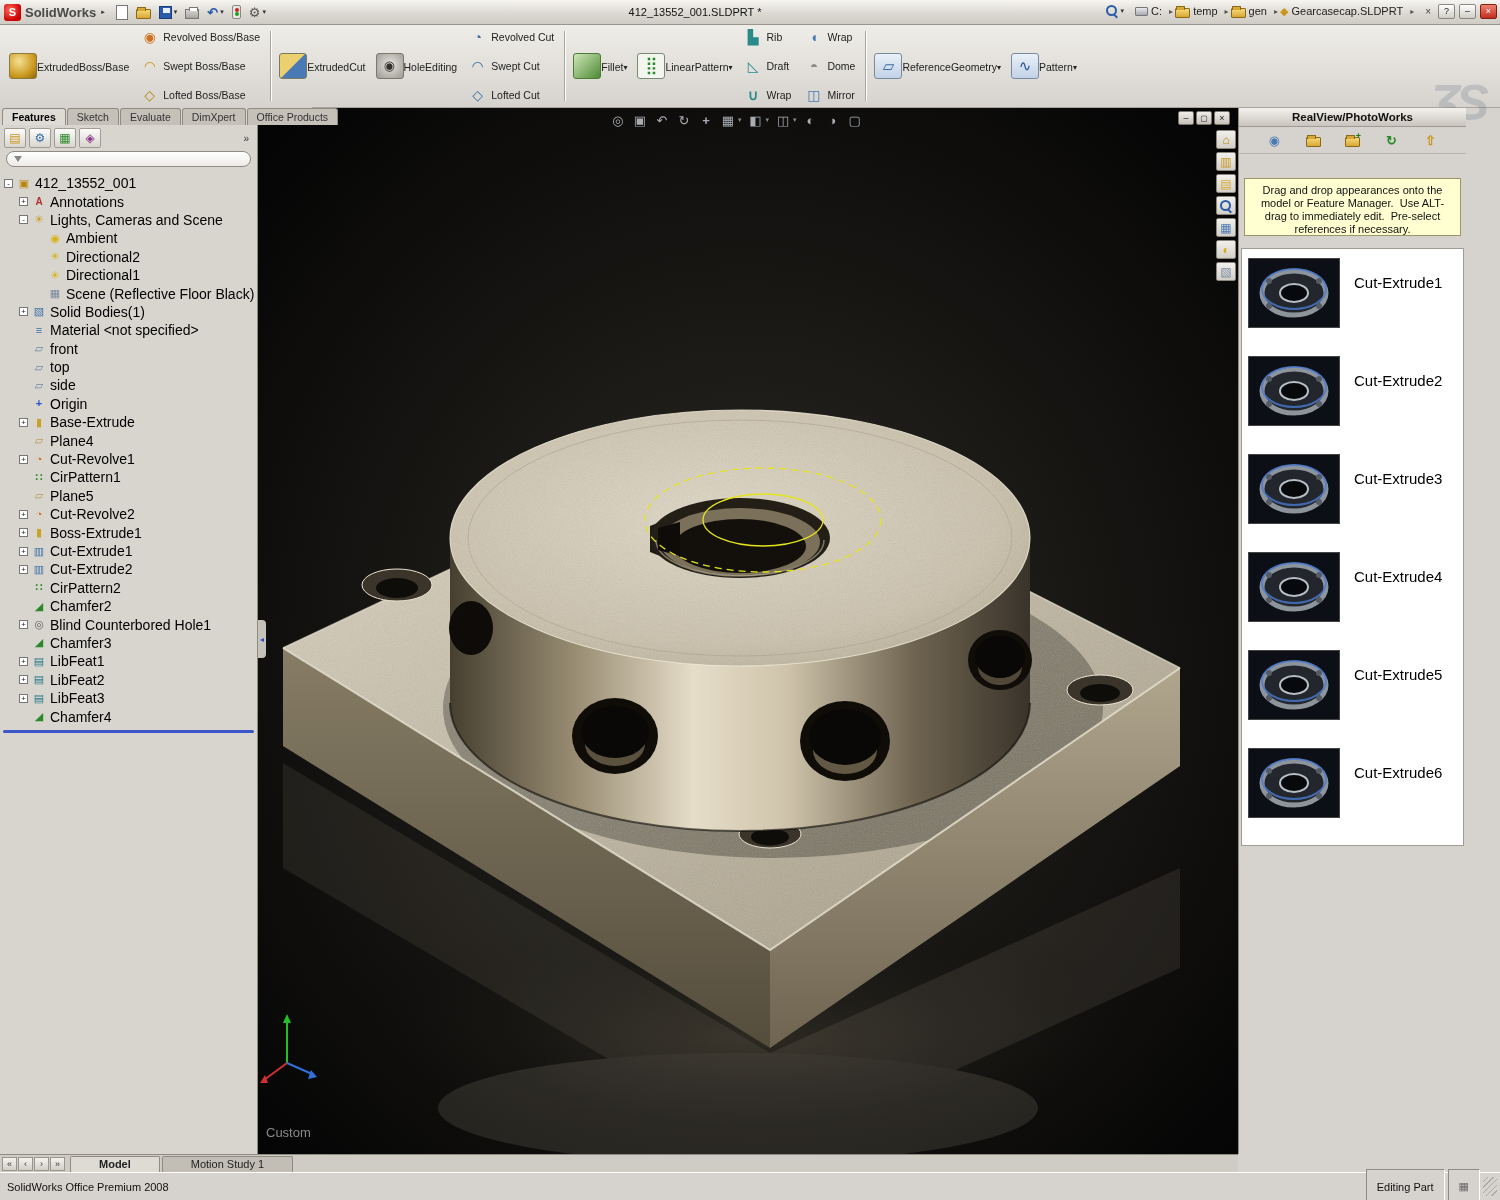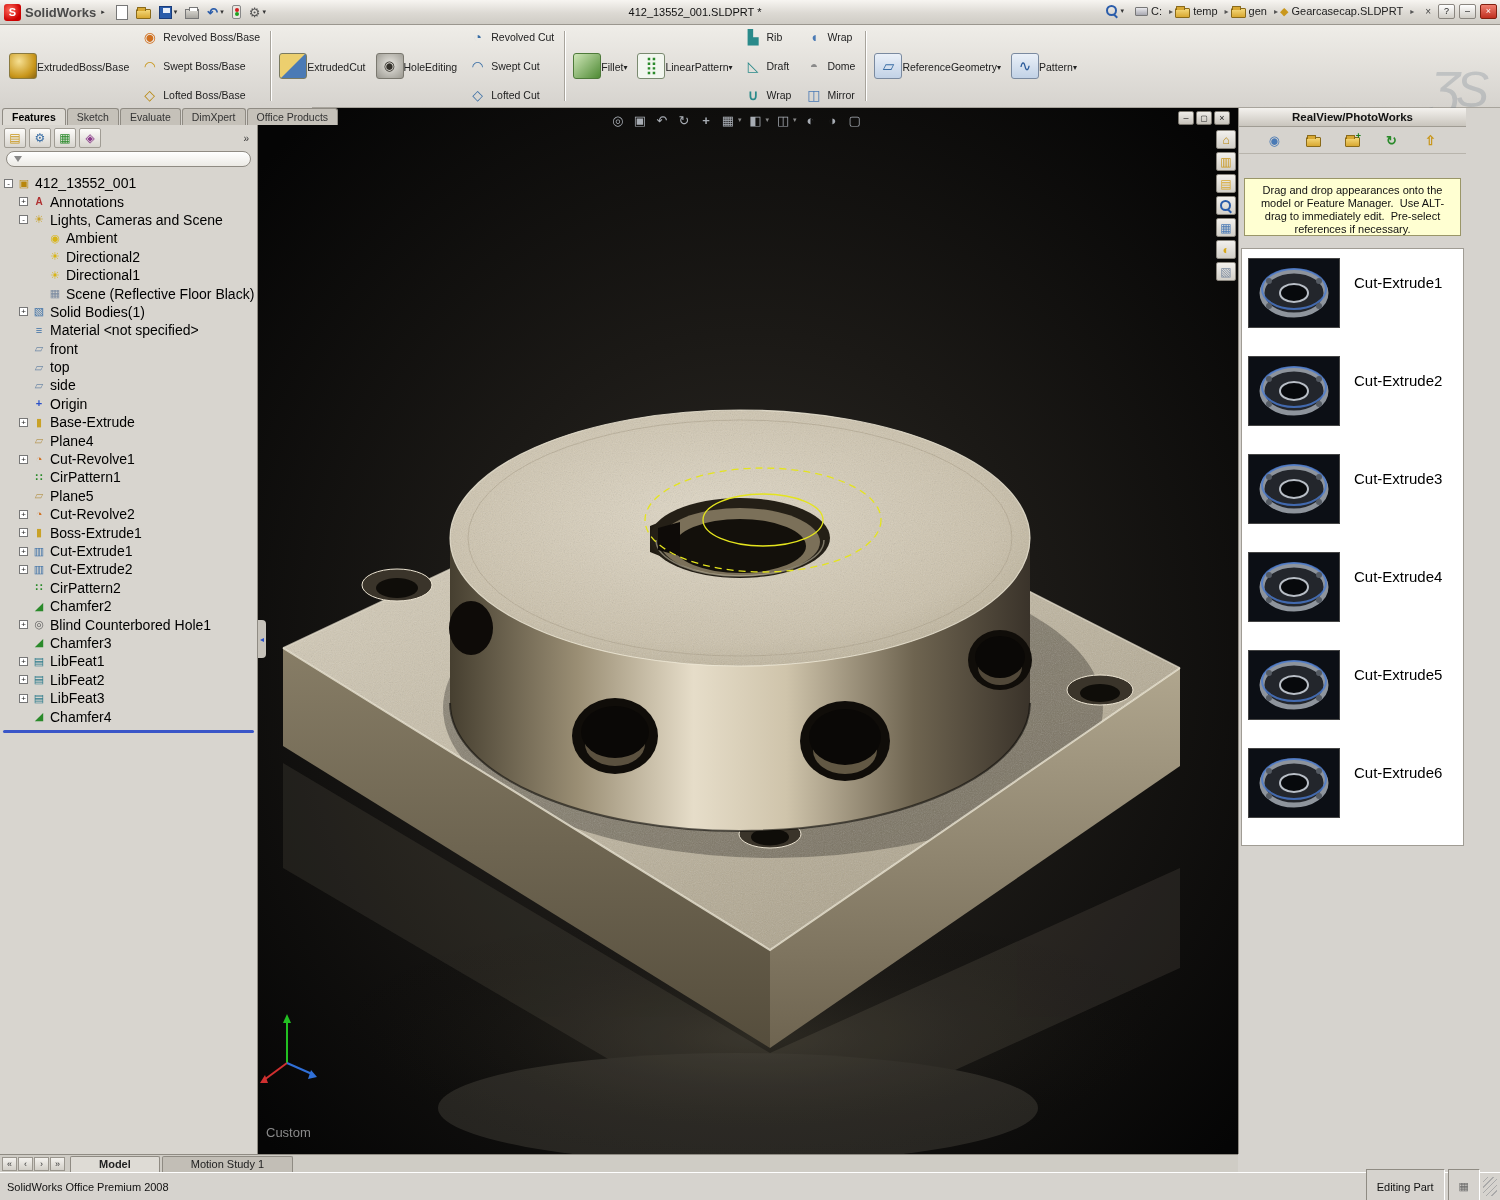--- a/index.html
+++ b/index.html
@@ -36,21 +36,21 @@
           padding:2px 4px;background:linear-gradient(#efede8,#d6d3ce);border-bottom:1px solid #a8a49c}
   .cm-large{display:flex;align-items:center;justify-content:flex-start;
             padding:4px 5px 2px;min-width:54px;text-align:center;line-height:12px;font-size:10.5px;color:#222}
   .cm-large .gi.lg{width:28px;height:26px;margin-bottom:3px;border-radius:3px;font-size:15px}
   .cm-stack{display:flex;flex-direction:column;justify-content:center;gap:10px;padding:0 3px}
   .cm-small{display:flex;align-items:center;gap:5px;height:23px;font-size:10.5px;color:#222;padding:0 4px}
   .gi.sm{width:17px;height:17px;font-size:14px}
   .cm-sep{width:1px;background:#a8a49c;margin:4px 3px;box-shadow:1px 0 0 #fff}
   .cm-caret{font-size:8px;color:#222;line-height:9px}
   .cm-l2:empty,.cm-caret:empty{display:none}
-  .watermark{position:absolute;right:16px;top:36px;font-size:50px;font-style:italic;font-weight:normal;
+  .watermark{position:absolute;right:16px;top:49px;font-size:50px;font-style:italic;font-weight:bold;
              color:rgba(110,125,140,.28);letter-spacing:-5px}
 
   .cm-tabs{position:absolute;top:106px;left:0;width:312px;height:19px;display:flex;align-items:flex-end;
            background:#d6d3ce;z-index:6;padding-left:2px}
   .cm-tab{padding:2px 9px;font-size:10.5px;color:#333;background:#c5c1b9;border:1px solid #8f8b83;
           border-bottom:none;border-radius:3px 3px 0 0;margin-right:1px;white-space:nowrap}
   .cm-tab[data-active="true"]{background:#dedbd5;font-weight:bold;color:#000}
 
   
   .left-panel{position:absolute;top:125px;left:0;width:258px;height:1029px;background:#d8d5cf;

